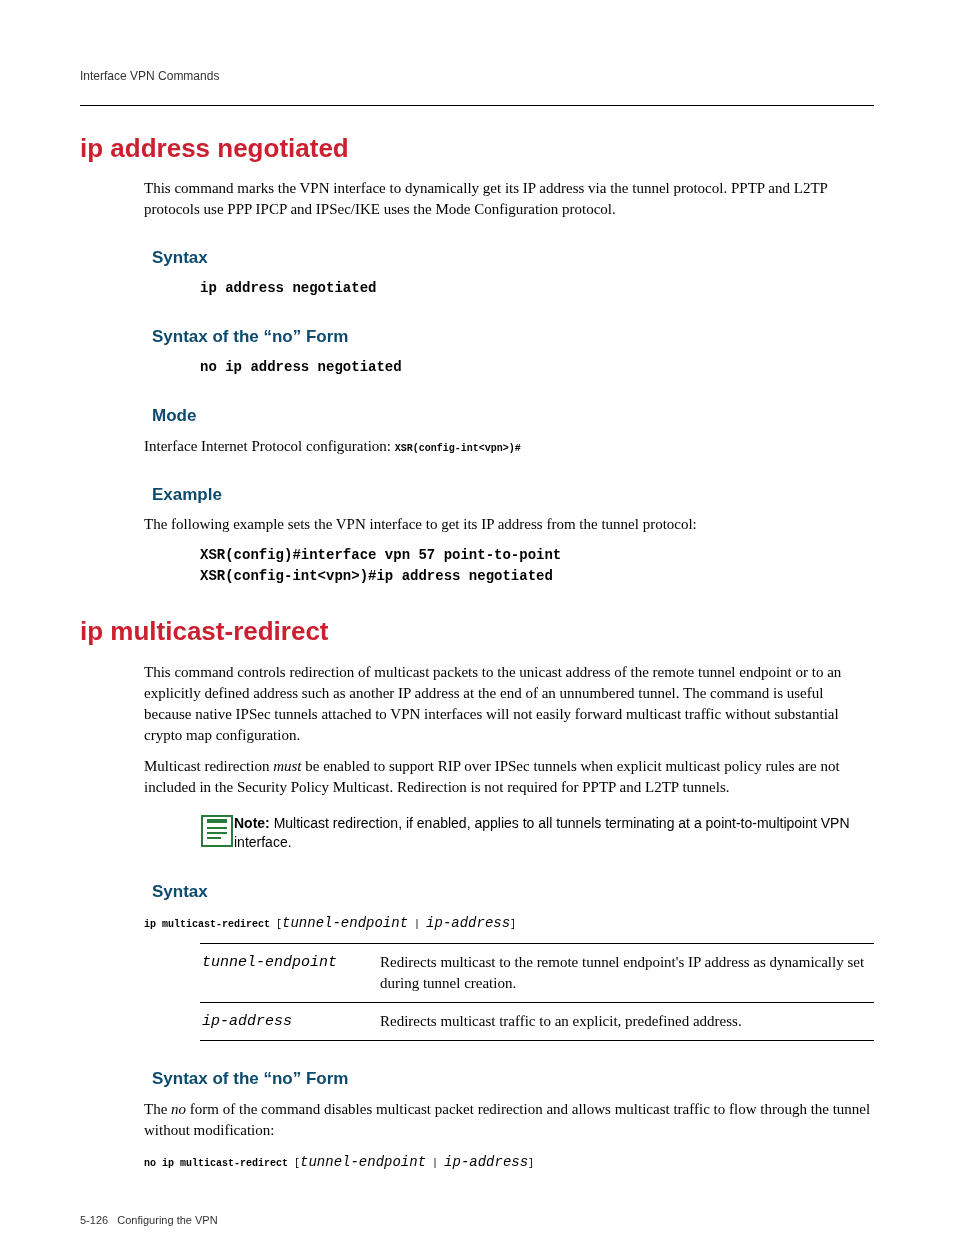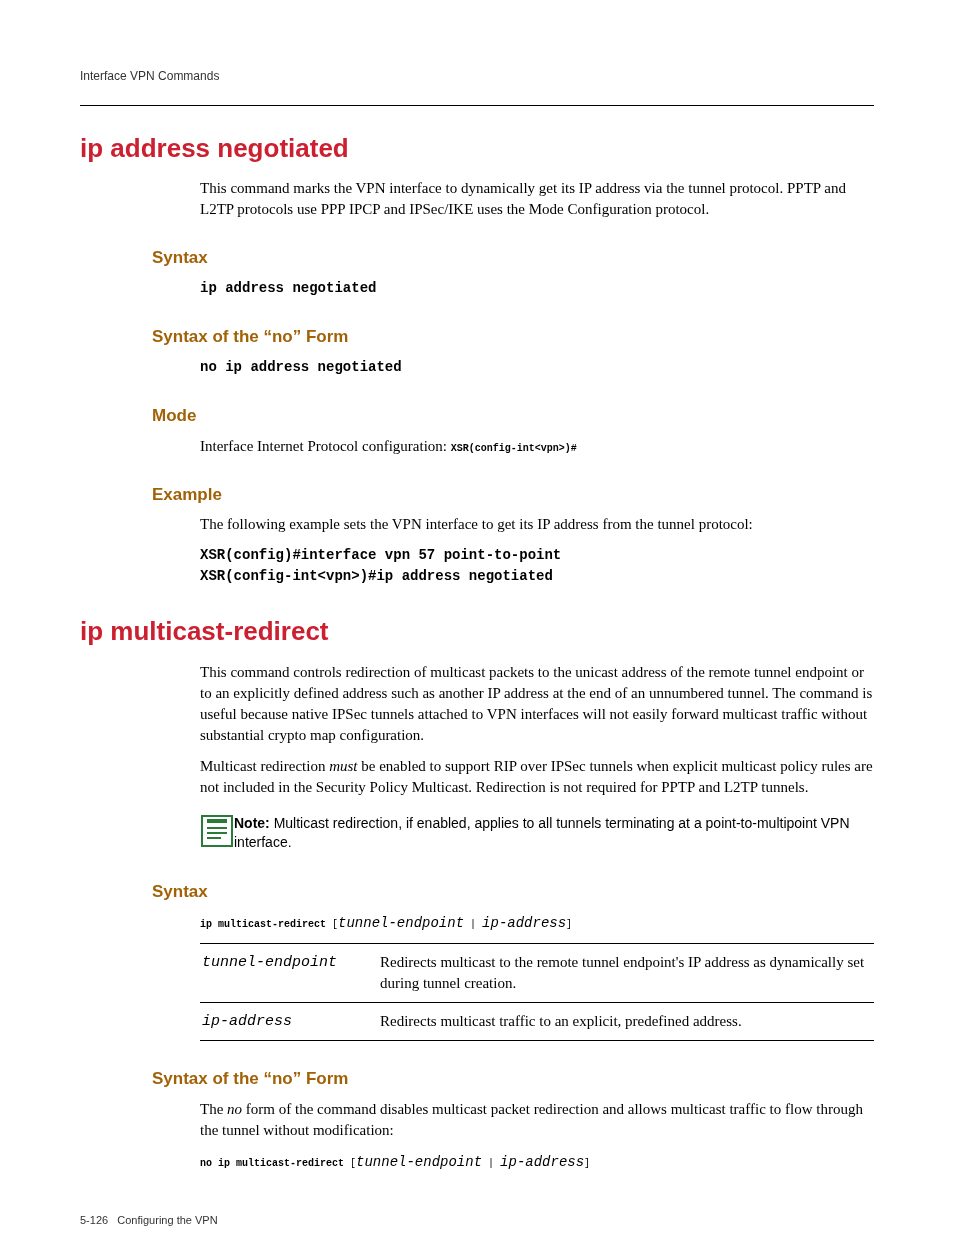--- a/index.html
+++ b/index.html
@@ -25,26 +25,26 @@
   h1 {
     font-family: Arial, Helvetica, sans-serif;
     font-weight: bold;
     color: #cc2030;
     font-size: 26px;
     margin: 0 0 12px 0;
   }
   h2 {
     font-family: Arial, Helvetica, sans-serif;
     font-weight: bold;
-    color: #a16207;
+    color: #0c4a6e;
     font-size: 17px;
     margin: 26px 0 8px 0;
   }
   .body-indent {
-    margin-left: 120px;
+    margin-left: 64px;
   }
   .h2-indent {
     margin-left: 72px;
   }
   p {
     margin: 0 0 10px 0;
   }
   .code-inline {
     font-family: 'Courier New', Courier, monospace;
     font-weight: bold;

